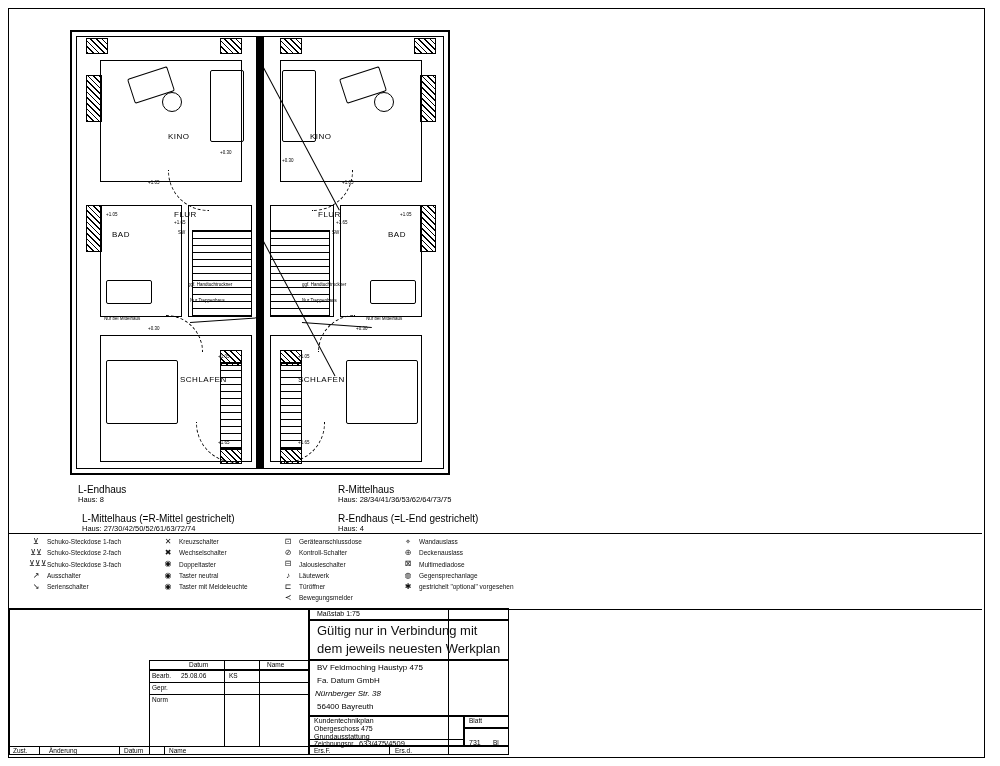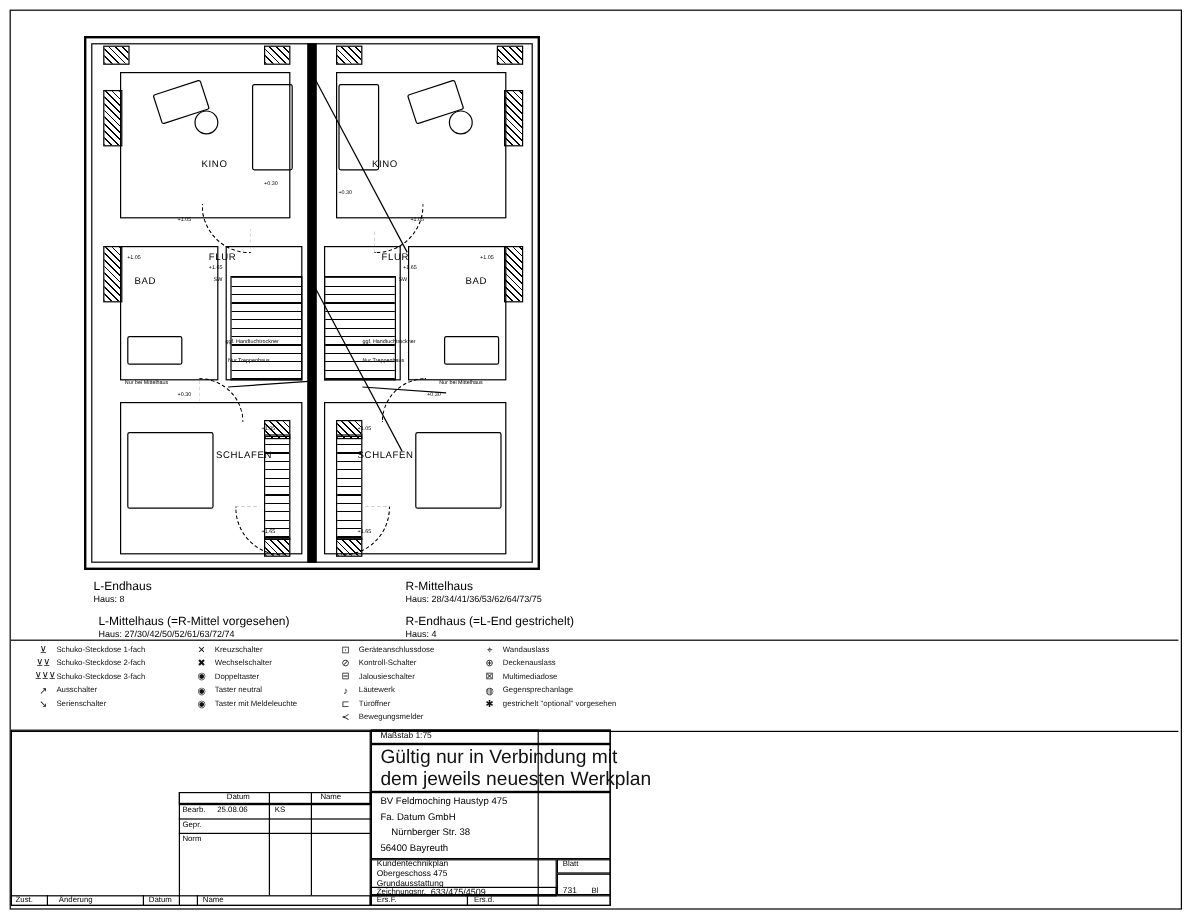--- a/index.html
+++ b/index.html
@@ -29,21 +29,21 @@
   .cap small{font-size:7.5px;display:block;}
   
   .legend{position:absolute;left:9px;top:533px;width:973px;height:75px;border-top:1px solid #000;border-bottom:1px solid #000;}
   .legcol{position:absolute;top:2px;font-size:6.5px;line-height:11.3px;}
   .legrow{display:flex;align-items:center;gap:4px;height:11.3px;white-space:nowrap;}
   .sym{display:inline-block;width:14px;text-align:center;font-size:8px;line-height:8px;}
   
   .tb{position:absolute;left:9px;top:608px;width:973px;height:147px;}
   .tb .box{position:absolute;border:1px solid #000;box-sizing:border-box;}
   .tbt{position:absolute;font-size:8px;color:#000;white-space:nowrap;}
-  .note{position:absolute;font-size:16px;white-space:nowrap;}
+  .note{position:absolute;font-size:13px;white-space:nowrap;}
   .zapf{position:absolute;left:150px;top:712px;width:140px;height:46px;}
   .zapf .word{font-family:"Liberation Sans",sans-serif;font-weight:bold;font-size:36px;letter-spacing:2px;line-height:34px;}
   .roofsvg{position:absolute;left:32px;top:-18px;}
 </style>
 </head>
 <body>
 
 <div id="sheet">
   <div class="frame"></div>
 
@@ -140,21 +140,21 @@
 
   <div class="cap" style="left:78px;top:484px;">
     <span>L-Endhaus</span>
     <small>Haus: 8</small>
   </div>
   <div class="cap" style="left:338px;top:484px;">
     <span>R-Mittelhaus</span>
     <small>Haus: 28/34/41/36/53/62/64/73/75</small>
   </div>
   <div class="cap" style="left:82px;top:513px;">
-    <span>L-Mittelhaus (=R-Mittel vorgesehen)</span>
+    <span>L-Mittelhaus (=R-Mittel gestrichelt)</span>
     <small>Haus: 27/30/42/50/52/61/63/72/74</small>
   </div>
   <div class="cap" style="left:338px;top:513px;">
     <span>R-Endhaus (=L-End gestrichelt)</span>
     <small>Haus: 4</small>
   </div>
 
   <div class="legend">
     <div class="legcol" style="left:20px;width:140px;">
       <div class="legrow">
@@ -277,21 +277,21 @@
     <div class="line" style="left:140px;top:62px;width:160px;"></div>
     <div class="line" style="left:140px;top:74px;width:160px;"></div>
     <div class="line" style="left:140px;top:86px;width:160px;"></div>
 
     <div class="tbt" style="left:308px;top:2px;font-size:7px;">Maßstab 1:75</div>
     <div class="note" style="left:308px;top:15px;">Gültig nur in Verbindung mit</div>
     <div class="note" style="left:308px;top:33px;">dem jeweils neuesten Werkplan</div>
 
     <div class="tbt" style="left:308px;top:55px;">BV Feldmoching Haustyp 475</div>
     <div class="tbt" style="left:308px;top:68px;">Fa. Datum GmbH</div>
-    <div class="tbt" style="left:317px;top:81px;">Nürnberger Str. 38</div>
+    <div class="tbt" style="left:306px;top:81px;font-style:italic;">Nürnberger Str. 38</div>
     <div class="tbt" style="left:308px;top:94px;">56400 Bayreuth</div>
 
     <div class="tbt" style="left:305px;top:109px;font-size:7px;">Kundentechnikplan</div>
     <div class="tbt" style="left:305px;top:117px;font-size:7px;">Obergeschoss 475</div>
     <div class="tbt" style="left:305px;top:125px;font-size:7px;">Grundausstattung</div>
     <div class="tbt" style="left:460px;top:109px;font-size:6.5px;">Blatt</div>
     <div class="tbt" style="left:460px;top:131px;font-size:7px;">731</div>
     <div class="tbt" style="left:484px;top:131px;font-size:6.5px;">Bl</div>
     <div class="tbt" style="left:305px;top:132px;font-size:6.5px;">Zeichnungsnr.</div>
     <div class="tbt" style="left:350px;top:131px;font-size:7.5px;">633/475/4509</div>

